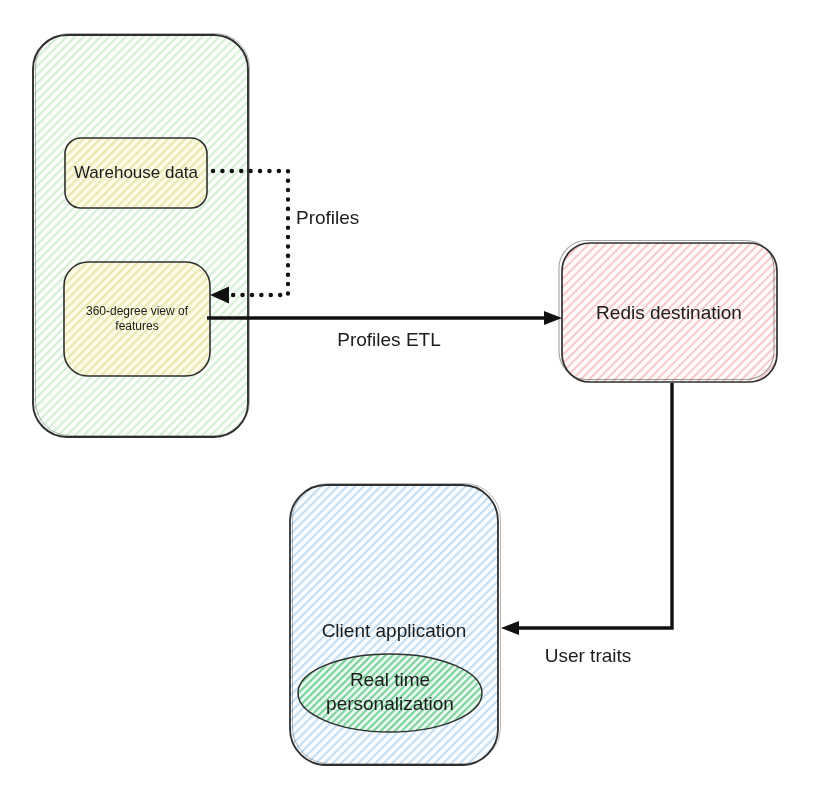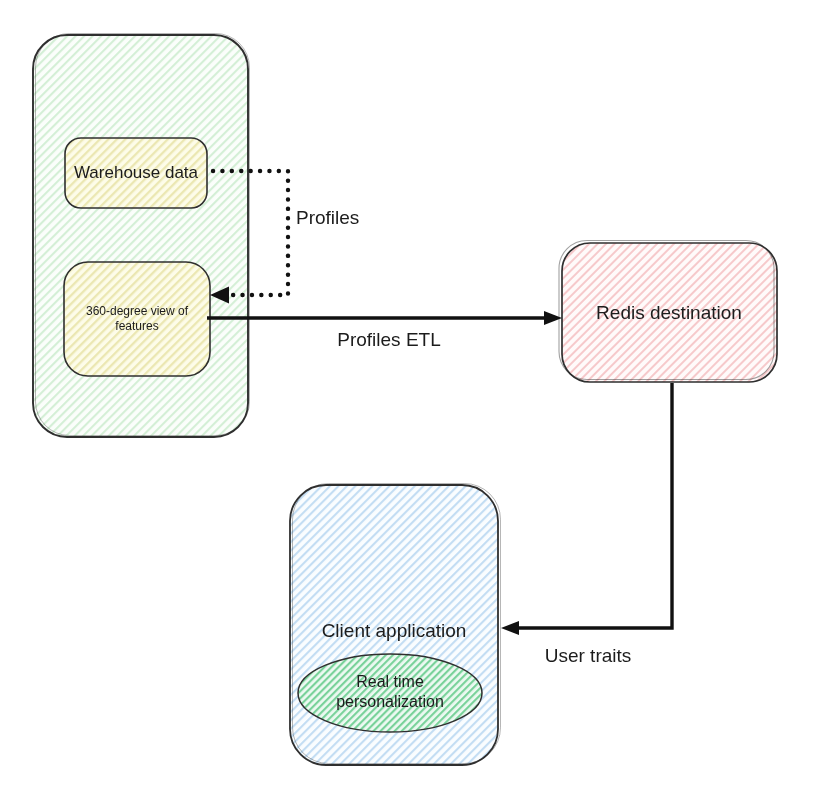--- a/index.html
+++ b/index.html
@@ -17,21 +17,21 @@
     transform: translate(-50%, -50%);
     color: #1c1c1c;
     text-align: center;
     white-space: nowrap;
     line-height: 1.25;
   }
   .label.wrap { white-space: normal; width: 132px; }
   .node-label { font-size: 17px; }
   .node-label.sm { font-size: 12px; }
   .node-label.lg { font-size: 19px; }
-  .node-label.xs { font-size: 16px; }
+  .node-label.xs { font-size: 19px; }
   .edge-label { font-size: 19px; }
   .edge-label.left-anchor {
     transform: translate(0, -50%);
     text-align: right;
   }
 </style>
 </head>
 <body>
 
 <div class="stage">

